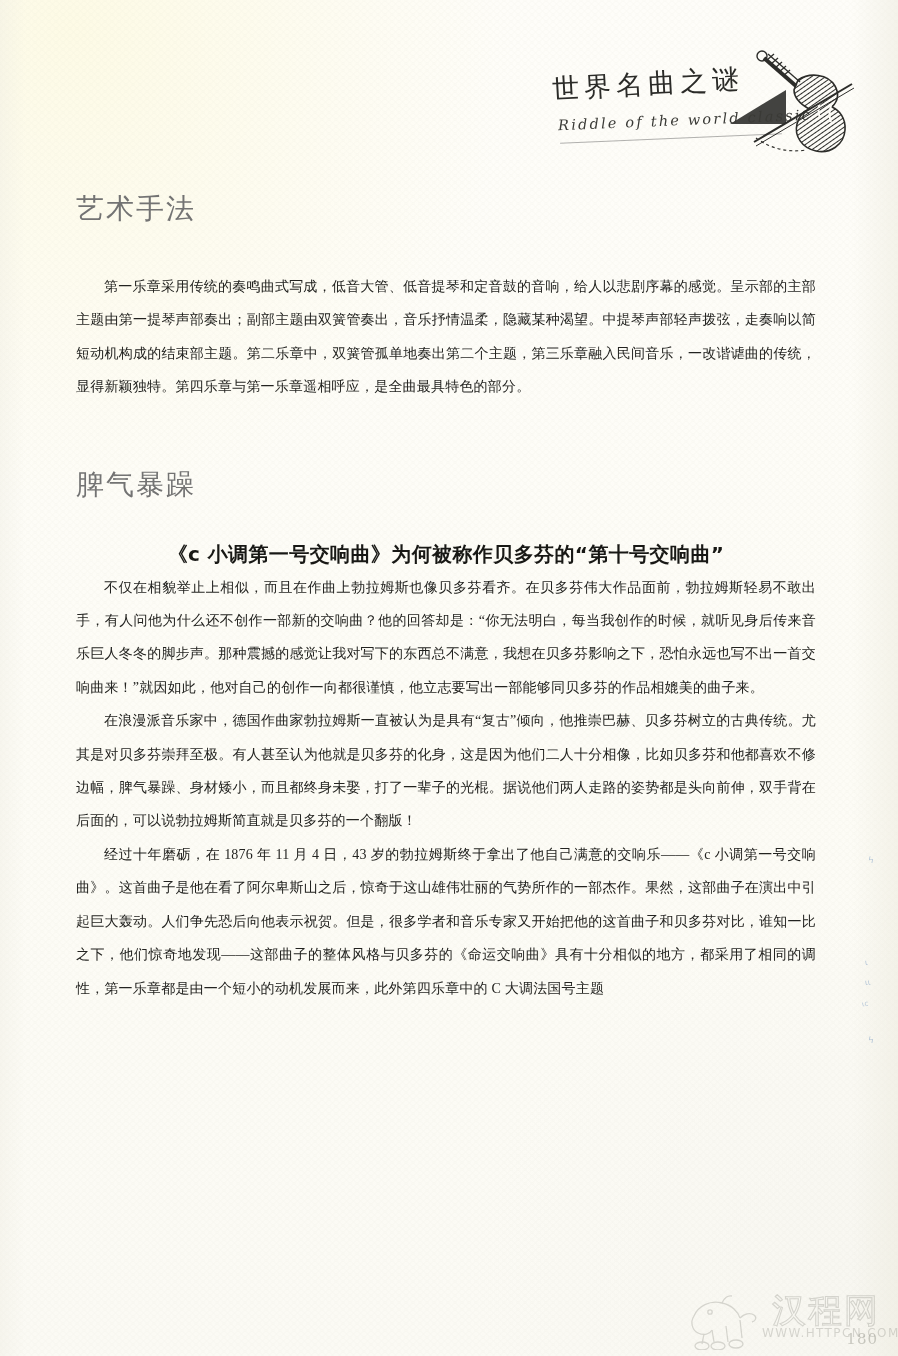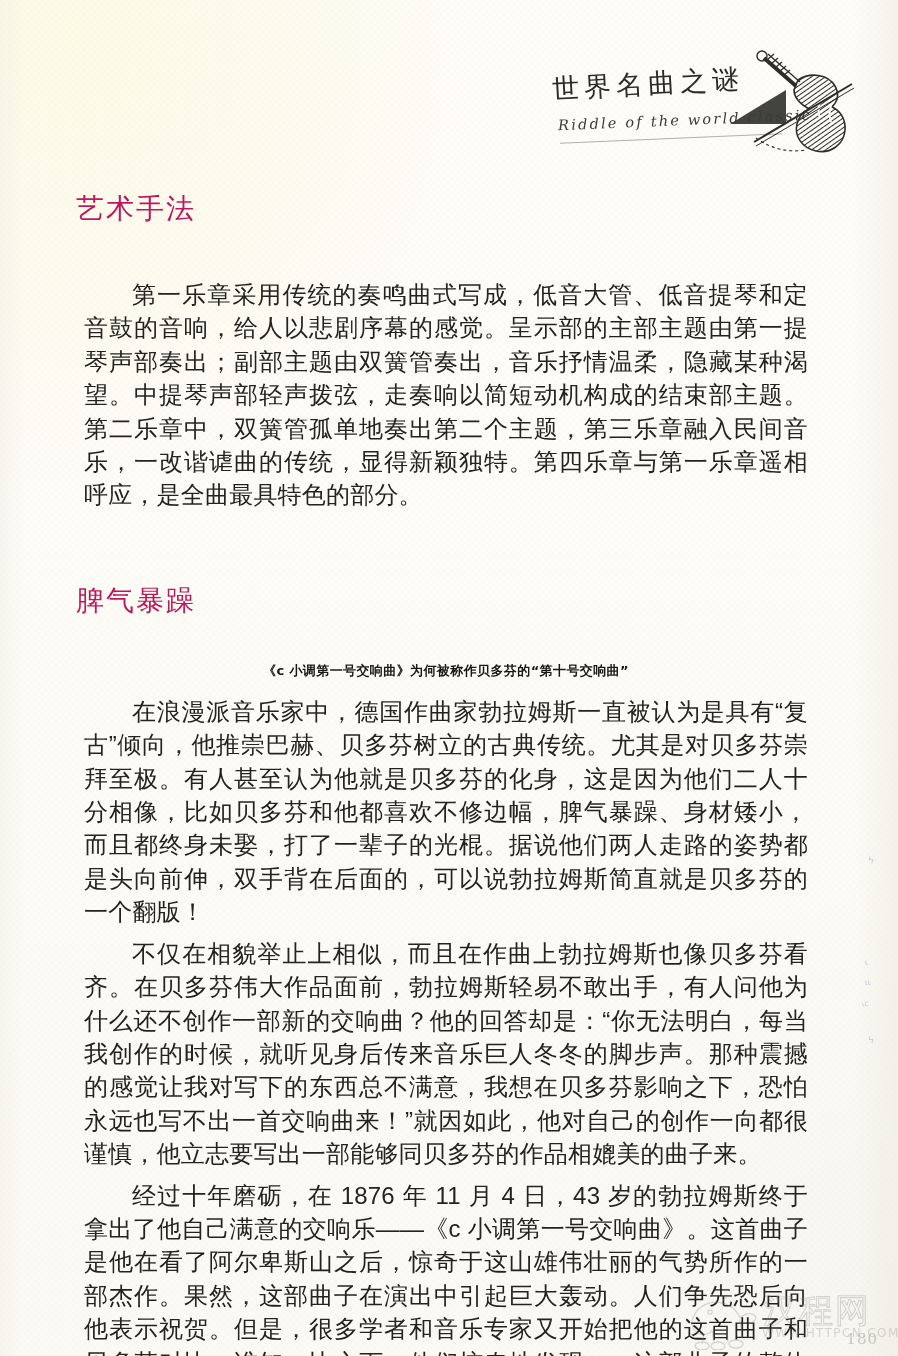--- a/index.html
+++ b/index.html
@@ -124,63 +124,63 @@
     left: 76px;
     top: 190px;
     width: 740px;
     color: #20201d;
   }
   h1.section-title {
     margin: 0;
     font-size: 28px;
     font-weight: 400;
     letter-spacing: 2px;
-    color: #be185d;
+    color: #737373;
     font-family: "DejaVu Sans", sans-serif;
   }
   .sec-gap-1 { height: 42px; }
   .sec-gap-2 { height: 62px; }
   .sec-gap-3 { height: 34px; }
 
   p.body {
-    margin: 8px;
-    font-size: 24px;
+    margin: 0;
+    font-size: 14px;
     line-height: 33.4px;
     text-align: justify;
     text-justify: inter-character;
     text-indent: 2em;
     color: #232320;
-    font-family: Liberation Sans, sans-serif;
+    font-family: Liberation Serif, serif;
     letter-spacing: .2px;
   }
 
   h3.sub-title {
     margin: 0;
-    font-size: 13px;
+    font-size: 20px;
     font-weight: 700;
     line-height: 33px;
     letter-spacing: .4px;
     color: #181815;
     text-align: center;
     font-family: "DejaVu Sans", sans-serif;
   }
 
   
   .watermark {
     position: absolute;
     right: 14px;
     bottom: 2px;
     width: 196px;
     height: 72px;
     opacity: .32;
     pointer-events: none;
   }
   .wm-cn {
     position: absolute;
-    left: 75px;
+    left: 84px;
     top: 6px;
     font-size: 34px;
     letter-spacing: 2px;
     color: transparent;
     -webkit-text-stroke: 1.1px #8e8e86;
     font-family: "DejaVu Sans", sans-serif;
     white-space: nowrap;
   }
   .wm-url {
     position: absolute;
@@ -280,23 +280,23 @@
   <p class="body">第一乐章采用传统的奏鸣曲式写成，低音大管、低音提琴和定音鼓的音响，给人以悲剧序幕的感觉。呈示部的主部主题由第一提琴声部奏出；副部主题由双簧管奏出，音乐抒情温柔，隐藏某种渴望。中提琴声部轻声拨弦，走奏响以简短动机构成的结束部主题。第二乐章中，双簧管孤单地奏出第二个主题，第三乐章融入民间音乐，一改谐谑曲的传统，显得新颖独特。第四乐章与第一乐章遥相呼应，是全曲最具特色的部分。</p>
 
   <div class="sec-gap-2"></div>
 
   <h1 class="section-title">脾气暴躁</h1>
 
   <div class="sec-gap-3"></div>
 
   <h3 class="sub-title">《c 小调第一号交响曲》为何被称作贝多芬的“第十号交响曲”</h3>
 
+  <p class="body">不仅在相貌举止上相似，而且在作曲上勃拉姆斯也像贝多芬看齐。在贝多芬伟大作品面前，勃拉姆斯轻易不敢出手，有人问他为什么还不创作一部新的交响曲？他的回答却是：“你无法明白，每当我创作的时候，就听见身后传来音乐巨人冬冬的脚步声。那种震撼的感觉让我对写下的东西总不满意，我想在贝多芬影响之下，恐怕永远也写不出一首交响曲来！”就因如此，他对自己的创作一向都很谨慎，他立志要写出一部能够同贝多芬的作品相媲美的曲子来。</p>
+
   <p class="body">在浪漫派音乐家中，德国作曲家勃拉姆斯一直被认为是具有“复古”倾向，他推崇巴赫、贝多芬树立的古典传统。尤其是对贝多芬崇拜至极。有人甚至认为他就是贝多芬的化身，这是因为他们二人十分相像，比如贝多芬和他都喜欢不修边幅，脾气暴躁、身材矮小，而且都终身未娶，打了一辈子的光棍。据说他们两人走路的姿势都是头向前伸，双手背在后面的，可以说勃拉姆斯简直就是贝多芬的一个翻版！</p>
-
-  <p class="body">不仅在相貌举止上相似，而且在作曲上勃拉姆斯也像贝多芬看齐。在贝多芬伟大作品面前，勃拉姆斯轻易不敢出手，有人问他为什么还不创作一部新的交响曲？他的回答却是：“你无法明白，每当我创作的时候，就听见身后传来音乐巨人冬冬的脚步声。那种震撼的感觉让我对写下的东西总不满意，我想在贝多芬影响之下，恐怕永远也写不出一首交响曲来！”就因如此，他对自己的创作一向都很谨慎，他立志要写出一部能够同贝多芬的作品相媲美的曲子来。</p>
 
   <p class="body">经过十年磨砺，在 1876 年 11 月 4 日，43 岁的勃拉姆斯终于拿出了他自己满意的交响乐——《c 小调第一号交响曲》。这首曲子是他在看了阿尔卑斯山之后，惊奇于这山雄伟壮丽的气势所作的一部杰作。果然，这部曲子在演出中引起巨大轰动。人们争先恐后向他表示祝贺。但是，很多学者和音乐专家又开始把他的这首曲子和贝多芬对比，谁知一比之下，他们惊奇地发现——这部曲子的整体风格与贝多芬的《命运交响曲》具有十分相似的地方，都采用了相同的调性，第一乐章都是由一个短小的动机发展而来，此外第四乐章中的 C 大调法国号主题</p>
 </div>
 
 <div class="watermark">
   <svg class="wm-horse" viewBox="0 0 74 60">
     <g fill="none" stroke="#8e8e86" stroke-width="1.3">
       <path d="M6 26 C10 16, 22 10, 34 13 C44 15, 50 22, 52 28"></path>
       <path d="M52 28 C56 24, 62 22, 66 25 C69 27, 68 31, 64 32"></path>
       <path d="M34 13 C36 8, 40 5, 44 6"></path>

